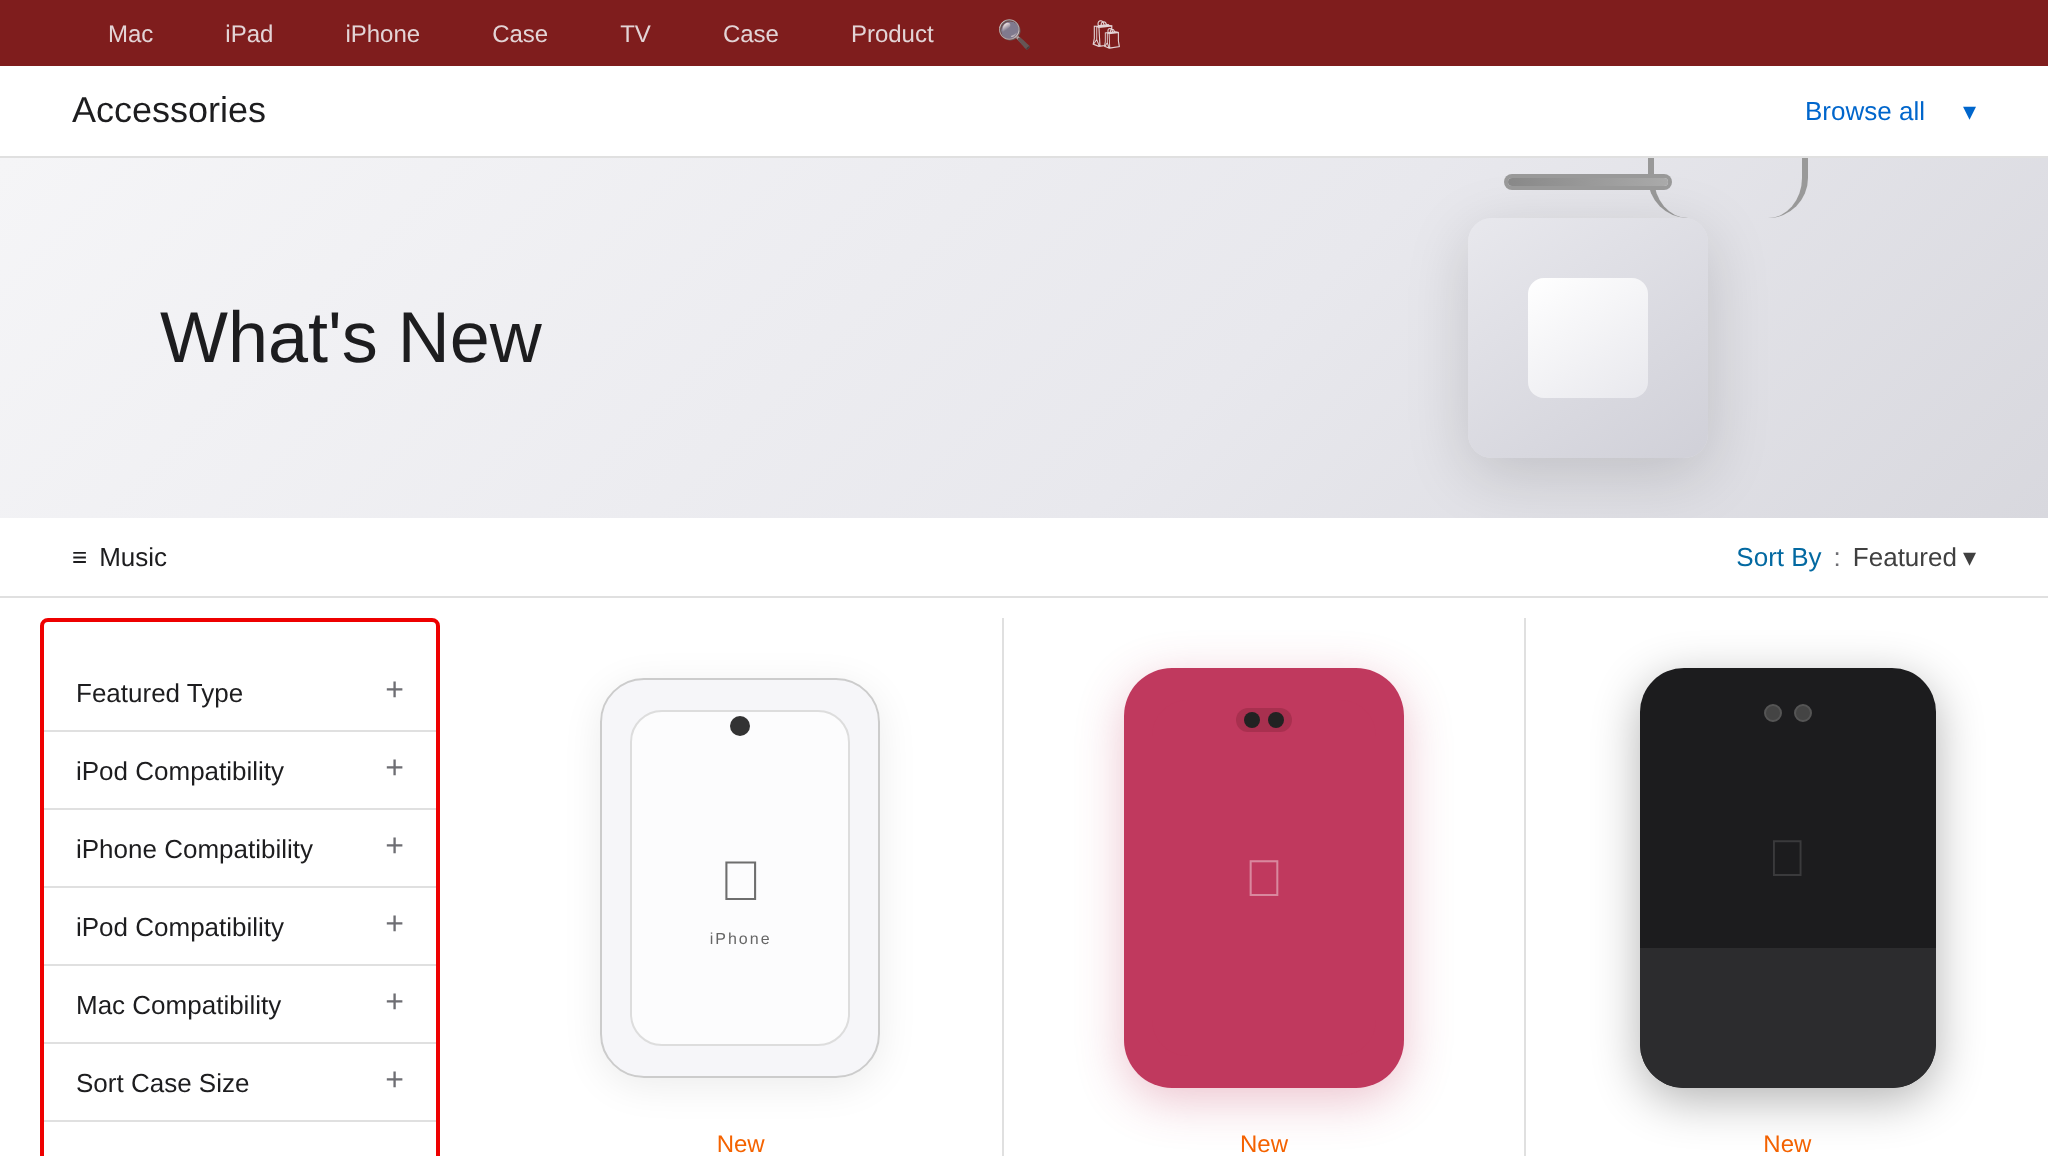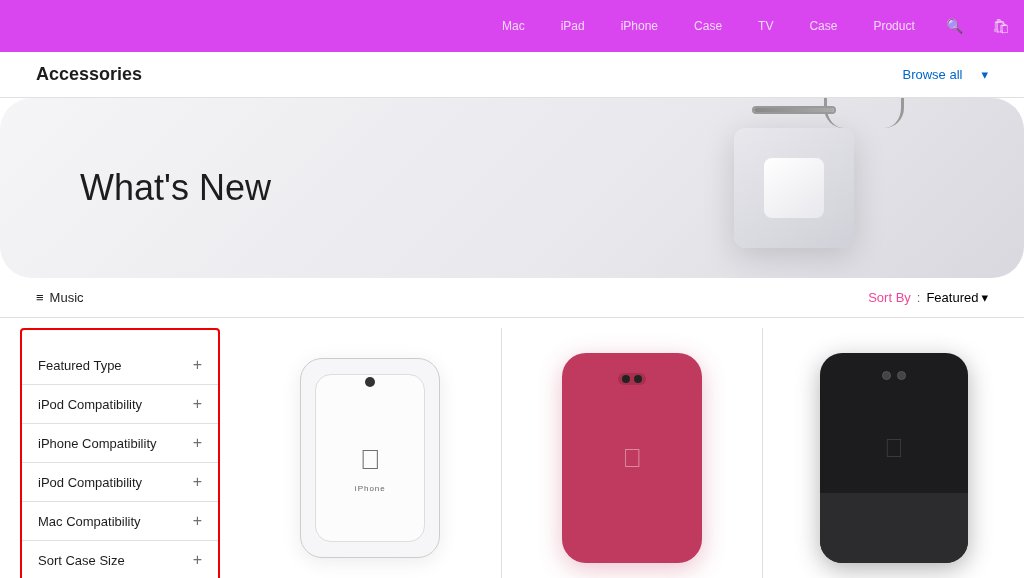--- a/index.html
+++ b/index.html
@@ -1,43 +1,43 @@
 <!DOCTYPE html>
 <html><head>
   <meta charset="utf-8">
   <style>
     * { margin: 0; padding: 0; box-sizing: border-box; }
     body { font-family: -apple-system, BlinkMacSystemFont, 'SF Pro Text', 'Helvetica Neue', Arial, sans-serif; background: #fff; width: 1024px; overflow-x: hidden; }
 
     
-    .nav { background: #d946ef; display: flex; align-items: center; justify-content: flex-end; height: 52px; gap: 0; }
+    .nav { background: #7f1d1d; display: flex; align-items: center; justify-content: flex-start; height: 33px; gap: 0; }
     .nav-item { color: #f5f5f7; font-size: 12px; padding: 0 18px; cursor: pointer; opacity: 0.85; display: flex; align-items: center; gap: 4px; }
     .nav-apple { font-size: 16px; padding: 0 18px; }
     .nav-icon { font-size: 14px; padding: 0 14px; }
 
     
     .subnav { display: flex; align-items: center; justify-content: space-between; padding: 12px 36px; border-bottom: 1px solid #e0e0e0; }
-    .subnav-title { font-size: 18px; color: #1d1d1f; font-weight: 700; }
+    .subnav-title { font-size: 18px; color: #1d1d1f; font-weight: 400; }
     .browse-all { font-size: 13px; color: #0066cc; cursor: pointer; display: flex; align-items: center; gap: 19px; }
 
     
-    .hero { background: linear-gradient(135deg, #f5f5f7 0%, #e8e8ed 60%, #d8d8de 100%); height: 180px; display: flex; align-items: center; position: relative; overflow: hidden; border-radius: 32px; }
+    .hero { background: linear-gradient(135deg, #f5f5f7 0%, #e8e8ed 60%, #d8d8de 100%); height: 180px; display: flex; align-items: center; position: relative; overflow: hidden; }
     .hero-text { padding-left: 80px; z-index: 2; }
     .hero-title { font-size: 36px; font-weight: 500; color: #1d1d1f; }
     .hero-product { position: absolute; right: 80px; top: 50%; transform: translateY(-50%); width: 300px; height: 160px; display: flex; align-items: center; justify-content: center; }
     .hero-device { width: 120px; height: 120px; background: linear-gradient(145deg, #e8e8ed, #d0d0d8); border-radius: 12px; box-shadow: 0 8px 32px rgba(0,0,0,0.15); display: flex; align-items: center; justify-content: center; position: relative; }
     .hero-device::before { content: ''; position: absolute; top: -20px; left: 20px; right: 20px; height: 4px; background: linear-gradient(90deg, #888, #aaa); border-radius: 2px; box-shadow: 0 0 0 2px #999; }
     .hero-cable { position: absolute; top: -40px; right: 40px; width: 80px; height: 60px; border: 3px solid #999; border-radius: 20px; border-bottom: none; }
 
     
     .toolbar { display: flex; align-items: center; justify-content: space-between; padding: 12px 36px; border-bottom: 1px solid #e0e0e0; }
     .filter-btn { font-size: 13px; color: #1d1d1f; cursor: pointer; display: flex; align-items: center; gap: 6px; }
     .sort-by { font-size: 13px; color: #1d1d1f; display: flex; align-items: center; gap: 4px; }
-    .sort-label { color: #ec4899; }
-    .sort-value { color: #000000; font-weight: 400; cursor: pointer; display: flex; align-items: center; gap: 3px; }
+    .sort-label { color: #0369a1; }
+    .sort-value { color: #404040; font-weight: 400; cursor: pointer; display: flex; align-items: center; gap: 3px; }
 
     
     .main { display: flex; padding: 0; }
 
     
     .sidebar { width: 200px; min-width: 200px; padding: 16px 0; border: 2px solid #e00; margin: 10px 20px; border-radius: 4px; }
     .sidebar-item { display: flex; justify-content: space-between; align-items: center; padding: 10px 16px; border-bottom: 1px solid #e0e0e0; cursor: pointer; }
     .sidebar-item:last-child { border-bottom: none; }
     .sidebar-item-label { font-size: 13px; color: #1d1d1f; }
     .sidebar-item-icon { font-size: 16px; color: #6e6e73; font-weight: 300; }

